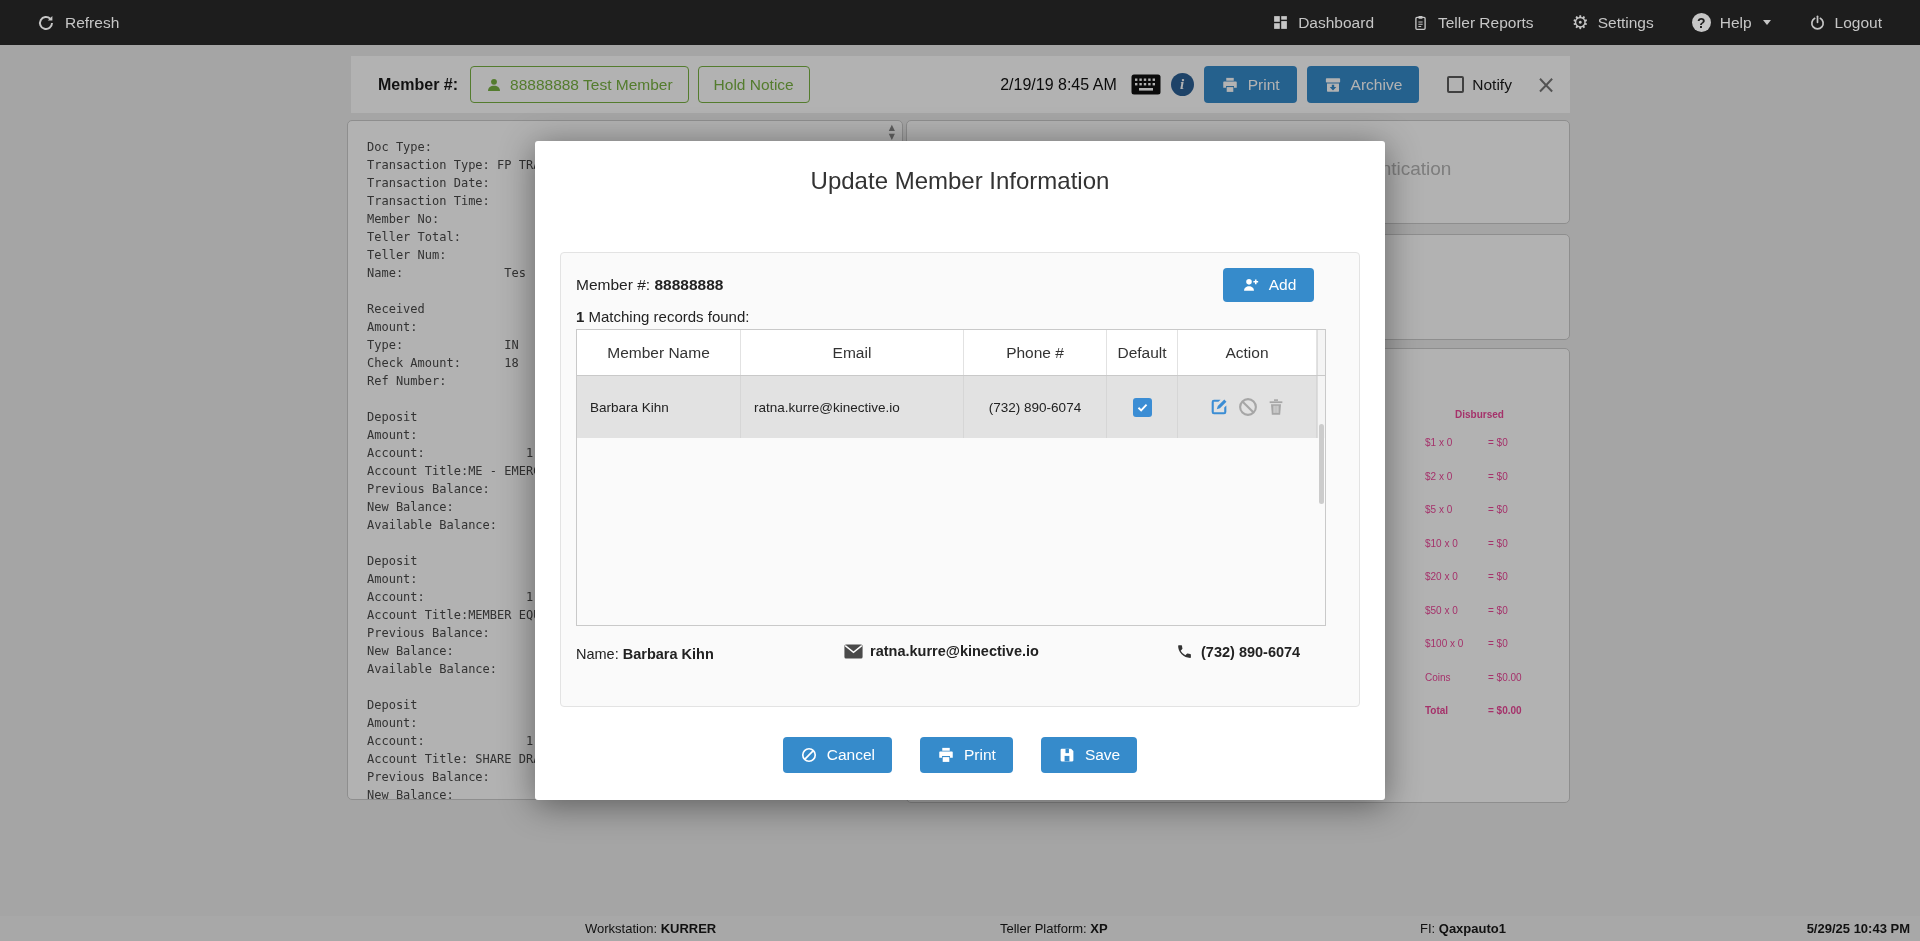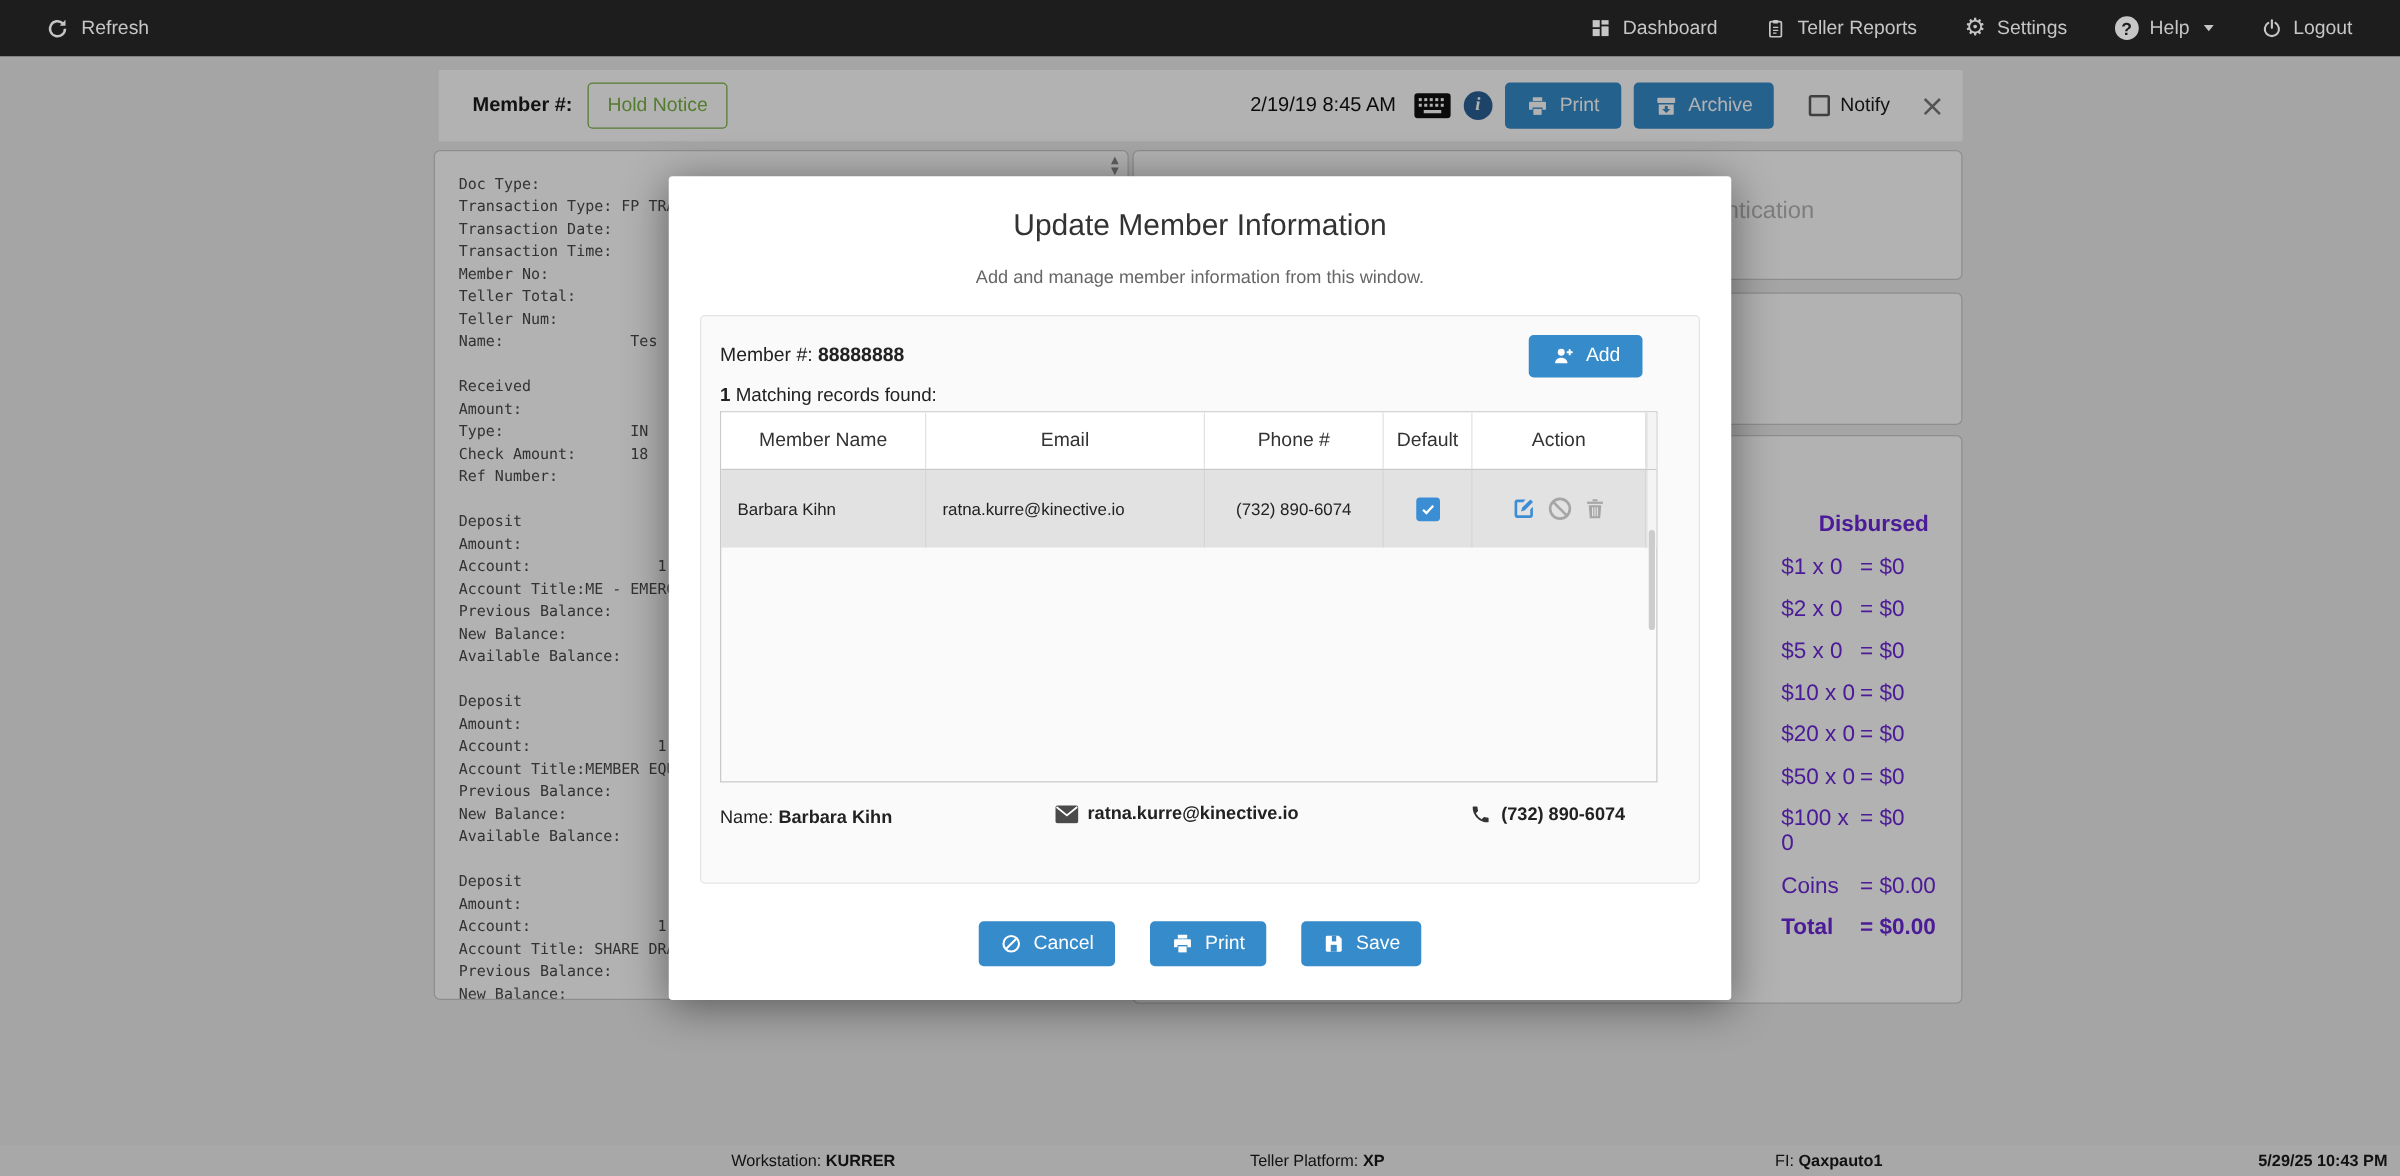--- a/index.html
+++ b/index.html
@@ -48,21 +48,21 @@
   .receipt-panel { left:347px; top:120px; width:556px; height:680px; overflow:hidden; }
   .receipt-pre { font-family:"DejaVu Sans Mono","Liberation Mono",monospace; font-size:12px;
                  line-height:18px; color:#4a4a4a; padding:17px 0 0 19px; white-space:pre; }
   .spinner { position:absolute; top:3px; right:7px; display:flex; flex-direction:column; gap:1px;
              font-size:8px; color:#888; line-height:8px; cursor:pointer;
              font-family:"DejaVu Sans",sans-serif; }
   .panel-a { left:906px; top:120px; width:664px; height:104px; }
   .auth-title { position:absolute; left:424px; top:37px; font-size:19px; color:#b5b5b5; }
   .panel-b { left:906px; top:234px; width:664px; height:106px; }
   .panel-c { left:906px; top:348px; width:664px; height:455px; }
-  .dz-wrap { position:absolute; left:518px; top:60px; width:140px; font-size:18px; color:#6d28d9; }
+  .dz-wrap { position:absolute; left:518px; top:60px; width:140px; font-size:10px; color:#ec4899; }
   .dz-title { font-weight:bold; margin-left:30px; margin-bottom:13px; }
   .dz-rows { display:flex; flex-direction:column; gap:13.5px; }
   .dz-row { display:flex; line-height:20px; }
   .dz-row.bold { font-weight:bold; }
   .dz-label { width:63px; }
 
   
   .backdrop { position:absolute; left:0; top:0; width:1920px; height:941px;
               background:rgba(0,0,0,0.30); z-index:40; }
   .modal { position:absolute; left:535px; top:141px; width:850px; height:659px; background:#fff;
@@ -162,20 +162,27 @@
           <path d="M12 2.5v8.5" stroke="#c6c6c6" stroke-width="2.4" stroke-linecap="round"></path>
           <path d="M8 5.4a8 8 0 1 0 8 0" fill="none" stroke="#c6c6c6" stroke-width="2.4" stroke-linecap="round"></path>
         </svg>
         <span>Logout</span>
       </div>
     </div>
   </nav>
 
   <div class="member-bar">
     <span class="member-label">Member #:</span>
+    <button class="btn-green">
+      <svg width="16" height="16" viewBox="0 0 24 24" fill="#79b242">
+        <circle cx="12" cy="7.3" r="4.4"></circle>
+          <path d="M3 21c0-5 4-7.8 9-7.8s9 2.8 9 7.8z"></path>
+      </svg>
+      <span>88888888 Test Member</span>
+    </button>
     <button class="btn-green">
       <span>Hold Notice</span>
     </button>
 
     <div class="bar-right">
       <span class="bar-datetime">2/19/19 8:45 AM</span>
       <svg width="30" height="21" viewBox="0 0 30 21">
         <rect x="0.5" y="0.5" width="29" height="20" rx="2.5" fill="#111"></rect>
         <g fill="#fff">
           <rect x="4" y="4.5" width="2.4" height="2.4"></rect>
@@ -305,21 +312,20 @@
             <span class="dz-value">= $0.00</span>
           </div>
         </div>
     </div>
   </div>
 
   <div class="backdrop"></div>
 
   <div class="modal">
     <div class="m-title">Update Member Information</div>
-    <div class="m-sub">Add and manage member information from this window.</div>
 
     <div class="m-panel">
       <div class="mp-member">
         <span>Member #:</span>
         <b>88888888</b>
       </div>
       <button class="btn-blue add-btn">
         <svg width="19" height="18" viewBox="0 0 24 24">
           <circle cx="10" cy="7.8" r="3.7" fill="#fff"></circle>
           <path d="M3.4 19.5c0-3.7 3-5.9 6.6-5.9s6.6 2.2 6.6 5.9z" fill="#fff"></path>

